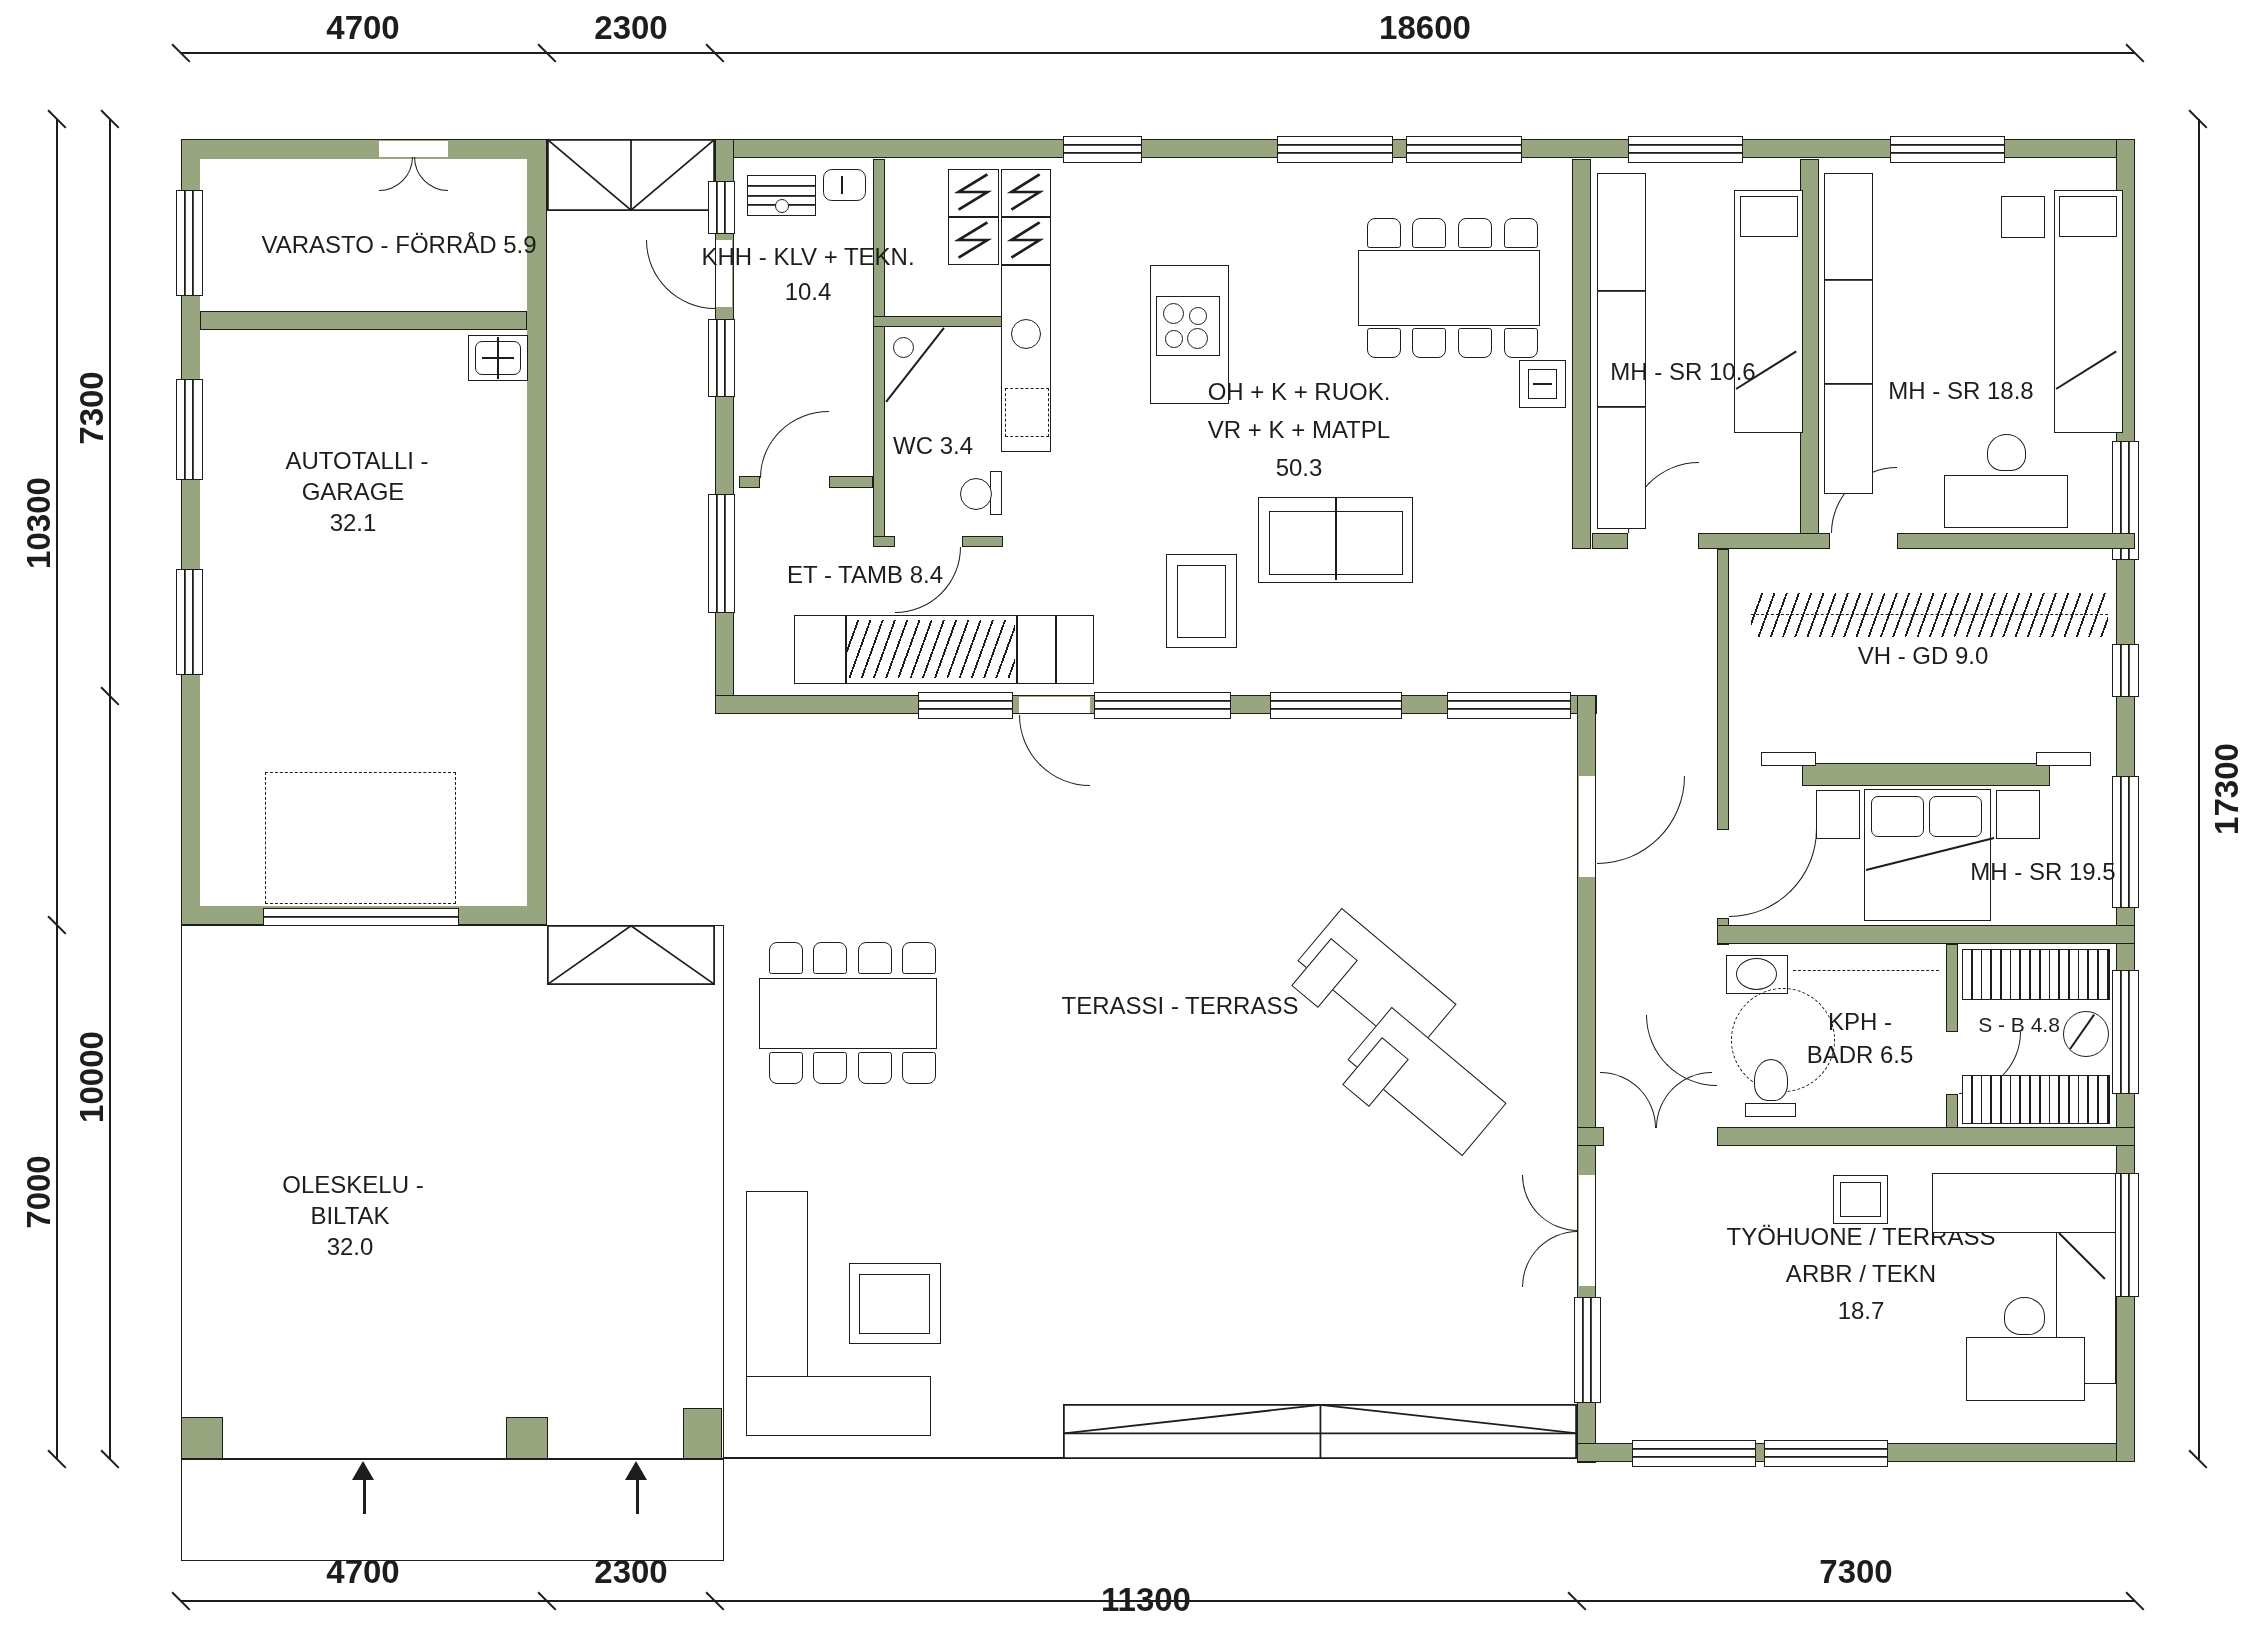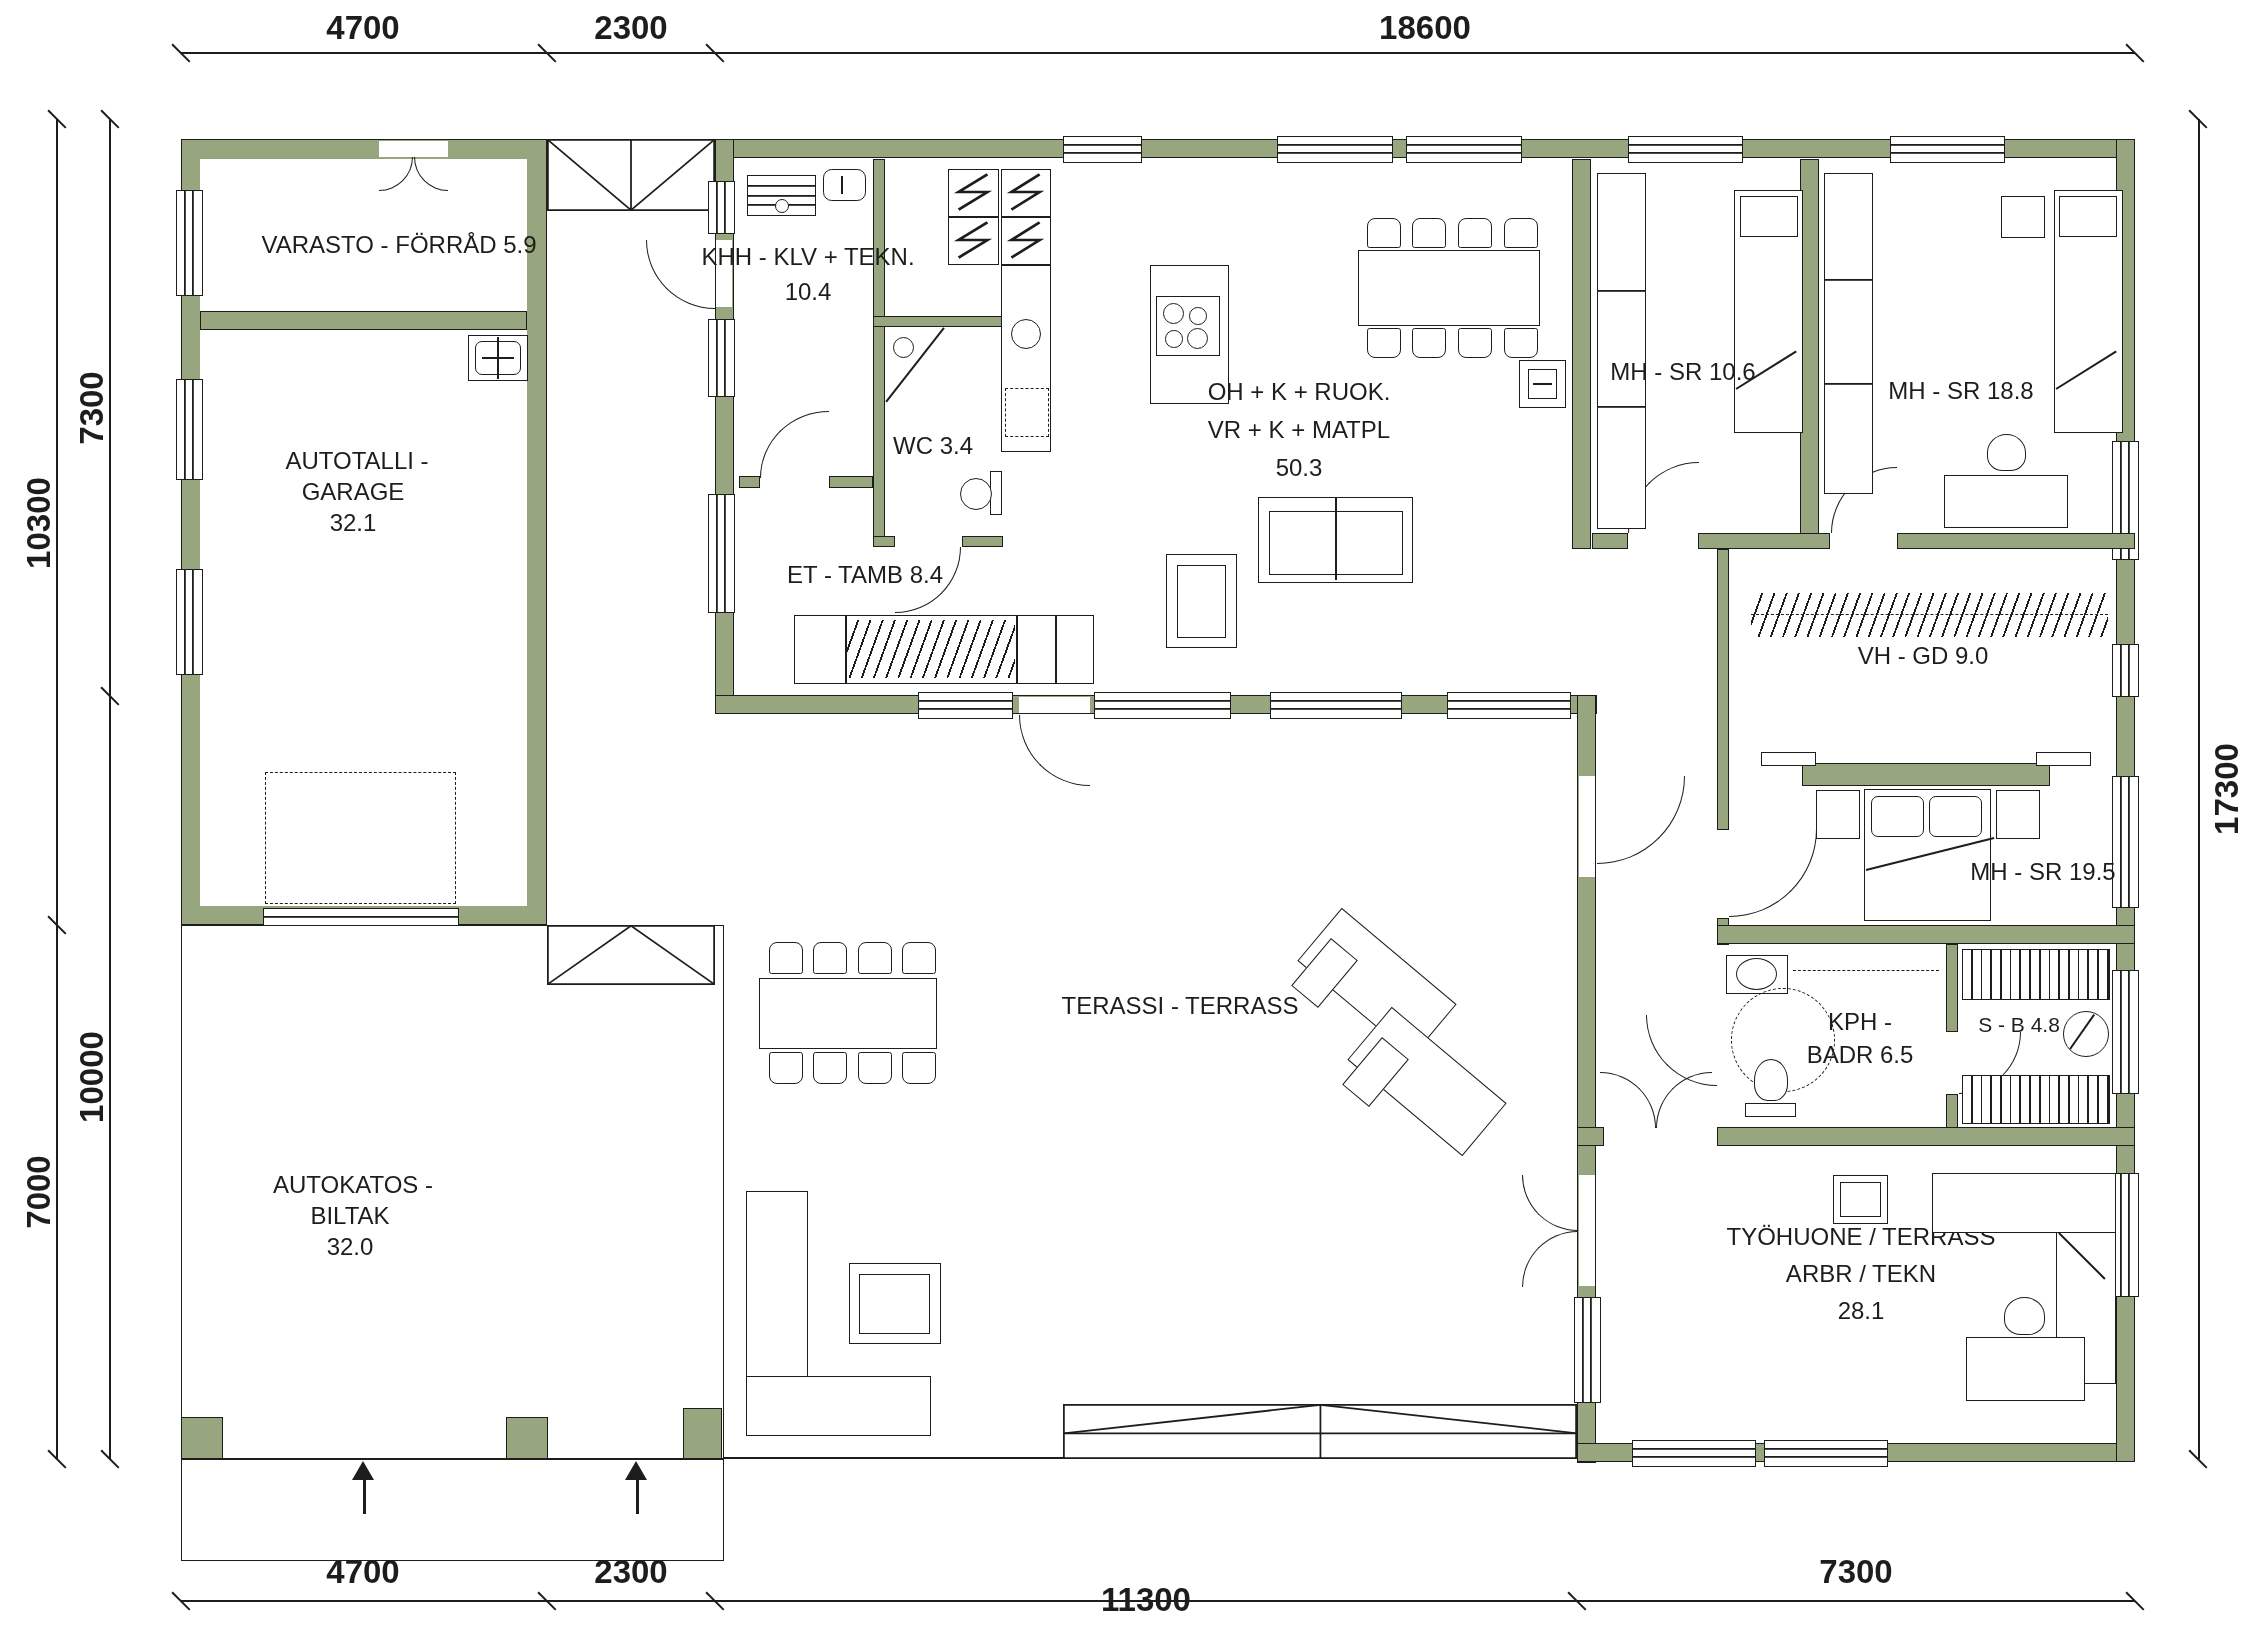--- a/index.html
+++ b/index.html
@@ -105,21 +105,21 @@
   <div class="lbl" style="left:357px;top:461px">AUTOTALLI -</div>
   <div class="lbl" style="left:353px;top:492px">GARAGE</div>
   <div class="lbl" style="left:353px;top:523px">32.1</div>
 
   <div class="open" style="left:181px;top:925px;width:543px;height:534px"></div>
   <div class="wall" style="left:181px;top:1417px;width:42px;height:42px"></div>
   <div class="wall" style="left:506px;top:1417px;width:42px;height:42px"></div>
   <div class="wall" style="left:683px;top:1408px;width:39px;height:51px"></div>
   <div class="open" style="left:181px;top:1459px;width:543px;height:102px"></div>
 
-  <div class="lbl" style="left:353px;top:1185px">AUTOKATOS -</div>
+  <div class="lbl" style="left:353px;top:1185px">OLESKELU -</div>
   <div class="lbl" style="left:350px;top:1216px">BILTAK</div>
   <div class="lbl" style="left:350px;top:1247px">32.0</div>
 
   <div class="stem" style="left:363px;top:1480px;height:34px"></div>
   <div class="arrowhead" style="left:352px;top:1461px"></div>
   <div class="stem" style="left:636px;top:1480px;height:34px"></div>
   <div class="arrowhead" style="left:625px;top:1461px"></div>
 
   <svg style="left:547px;top:139px" width="168" height="72" viewBox="0 0 190 82" preserveAspectRatio="none">
     <rect x="1" y="1" width="188" height="80" fill="#fff" stroke="#1d1d1b" stroke-width="2"></rect>
@@ -321,21 +321,21 @@
   <div class="circle" style="left:2063px;top:1011px;width:46px;height:46px"></div>
   <div class="diag" style="left:2070px;top:1048px;width:42px;transform:rotate(-55deg)"></div>
   <div class="lbl" style="left:2019px;top:1025px;font-size:21px">S - B 4.8</div>
 
   <div class="iwall" style="left:1577px;top:1127px;width:26.5px;height:19.4px"></div>
   <div class="arc" style="left:1600px;top:1072px;width:56px;height:56px;border-width:1.8px 1.8px 0 0;border-top-right-radius:100%"></div>
   <div class="arc" style="left:1656px;top:1072px;width:56px;height:56px;border-width:1.8px 0 0 1.8px;border-top-left-radius:100%"></div>
 
   <div class="lbl" style="left:1861px;top:1237px">TYÖHUONE / TERRASS</div>
   <div class="lbl" style="left:1861px;top:1274px">ARBR / TEKN</div>
-  <div class="lbl" style="left:1861px;top:1311px">28.1</div>
+  <div class="lbl" style="left:1861px;top:1311px">18.7</div>
 
   <div class="f" style="left:1833px;top:1175px;width:55px;height:49px"></div>
   <div class="inner" style="left:1840px;top:1182px;width:41px;height:35px"></div>
   <div class="f" style="left:1932px;top:1173px;width:184px;height:60px"></div>
   <div class="f" style="left:2056px;top:1232px;width:60px;height:152px"></div>
   <div class="diag" style="left:2059px;top:1232px;width:65px;transform:rotate(45deg)"></div>
   <div class="f" style="left:1966px;top:1337px;width:119px;height:64px"></div>
   <div class="chair" style="left:2004px;top:1297px;width:41px;height:38px;border-radius:50% 50% 40% 40%"></div>
 
   <div class="dline" style="left:723px;top:1457px;width:340px;height:1.8px"></div>

